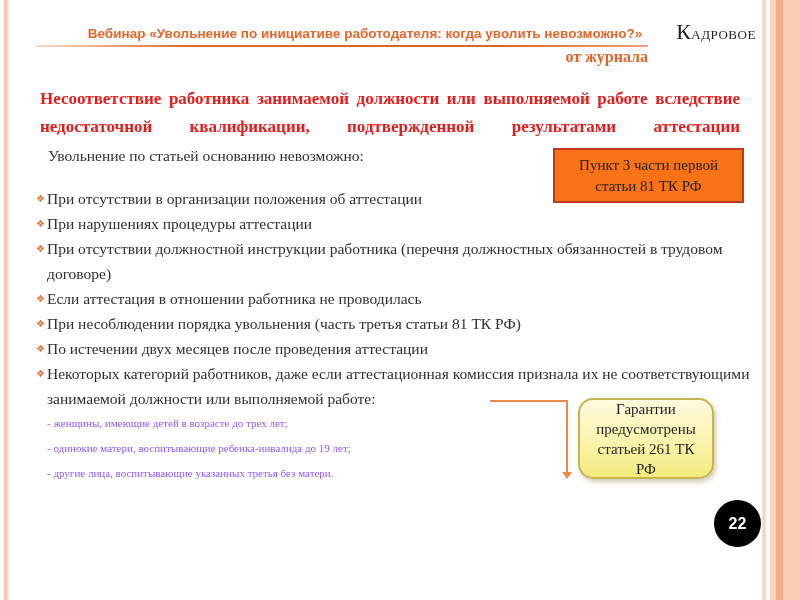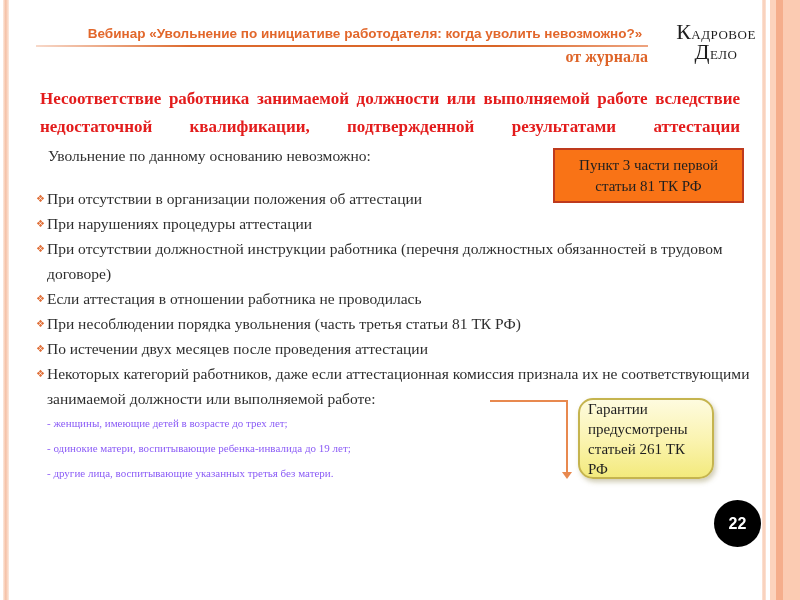--- a/index.html
+++ b/index.html
@@ -53,21 +53,21 @@
   .conn-v{position:absolute;left:566px;top:400px;width:2px;height:73px;background:#e8894f;}
   .conn-arrow{position:absolute;left:562px;top:472px;width:0;height:0;
     border-left:5px solid transparent;border-right:5px solid transparent;
     border-top:7px solid #e8894f;}
 
   
   .callout-yellow{position:absolute;left:578px;top:398px;width:136px;height:81px;
     box-sizing:border-box;border-radius:15px;border:2px solid #c5b44f;
     background:linear-gradient(to bottom,#fefbdf 0%,#faf3ad 55%,#f3ea7d 100%);
     box-shadow:2px 3px 5px rgba(120,110,40,.35);
-    display:flex;align-items:center;justify-content:center;text-align:left;
+    display:flex;align-items:center;justify-content:center;text-align:center;
     font-size:15px;line-height:20px;color:#1f1f1f;padding:4px 8px;}
 
   
   .page-badge{position:absolute;left:714px;top:500px;width:47px;height:47px;border-radius:50%;
     background:#000000;display:flex;align-items:center;justify-content:center;
     font-family:"Liberation Sans","DejaVu Sans",sans-serif;font-weight:bold;
     font-size:16px;color:#ffffff;}
 </style>
 </head>
 <body>
@@ -77,26 +77,25 @@
   <div class="stripe-left"></div>
   <div class="stripe-right-thin"></div>
   <div class="stripe-right-band"></div>
 
   <div class="hdr-title">Вебинар «Увольнение по инициативе работодателя: когда уволить невозможно?»</div>
   <div class="hdr-line"></div>
   <div class="hdr-sub">от журнала</div>
 
   <div class="logo">
     <div class="l1"><span class="big">К</span><span class="small">АДРОВОЕ</span></div>
-    <div class="l2"><span class="big">Д</span><span class="small">ЕЛО</span></div>
   </div>
 
   <div class="slide-title">Несоответствие работника занимаемой должности или выполняемой работе вследствие недостаточной квалификации, подтвержденной результатами аттестации</div>
 
-  <div class="intro">Увольнение по данному основанию невозможно:</div>
+  <div class="intro">Увольнение по статьей основанию невозможно:</div>
 
   <ul class="blist">
     <li>
         <span class="bullet">❖</span>
         <span class="btext">При отсутствии  в организации положения об аттестации</span>
       </li>
     <li>
         <span class="bullet">❖</span>
         <span class="btext">При нарушениях процедуры аттестации</span>
       </li>

